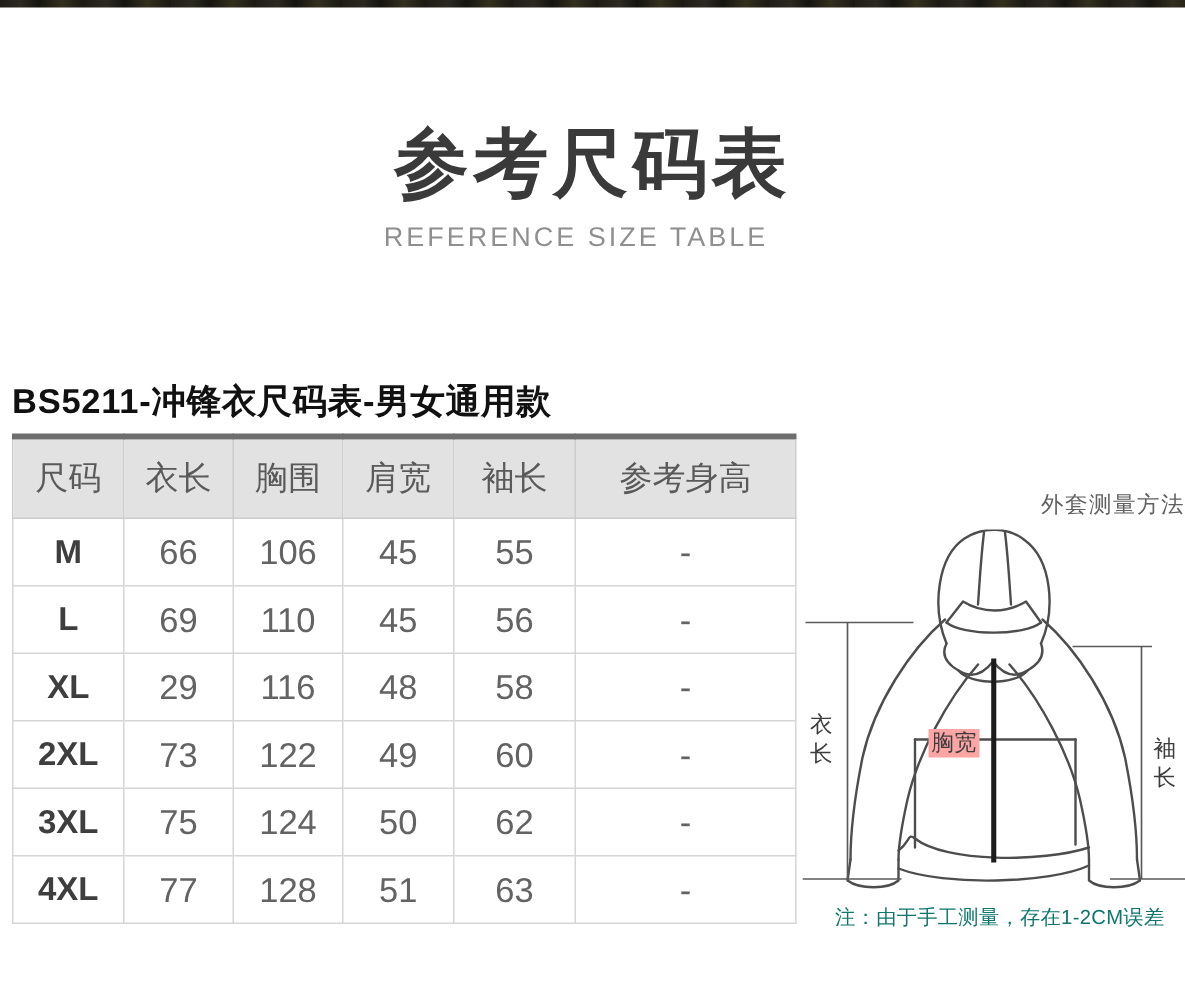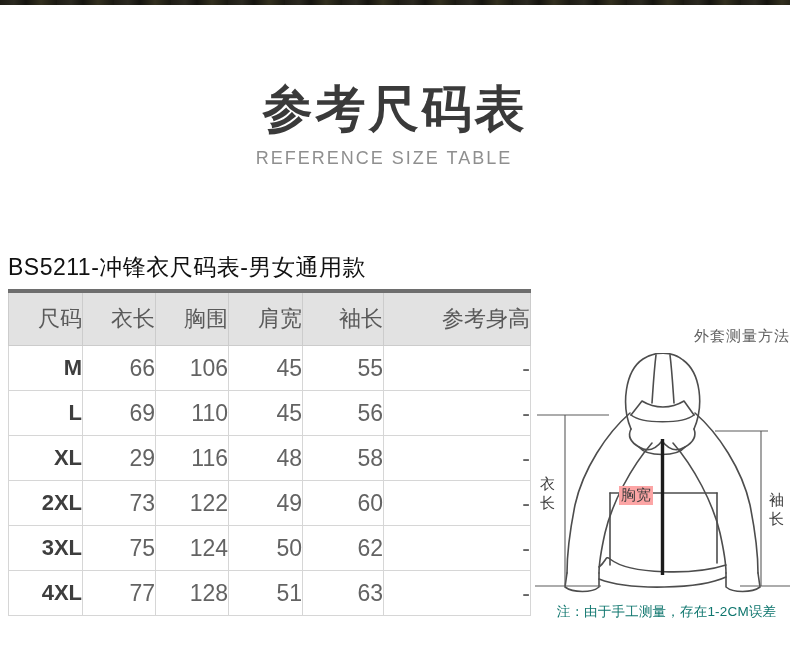--- a/index.html
+++ b/index.html
@@ -18,29 +18,29 @@
     position:absolute;left:0;top:82px;width:790px;
     text-align:center;font-size:50px;font-weight:bold;
     color:#3a3a3a;letter-spacing:3px;line-height:1.1;
   }
   .page-subtitle{
     position:absolute;left:0;top:148px;width:768px;
     text-align:center;font-size:18px;color:#8f8f8f;letter-spacing:2px;
   }
   .table-heading{
     position:absolute;left:8px;top:252px;width:520px;
-    font-size:23px;font-weight:normal;color:#111111;letter-spacing:0.5px;
+    font-size:23px;font-weight:bold;color:#111111;letter-spacing:0.5px;
   }
   .size-table{
     position:absolute;left:8px;top:289px;width:522px;
     border-collapse:collapse;table-layout:fixed;
     border-top:4px solid #6e6e6e;
   }
   .size-table th,.size-table td{
-    border:1px solid #d6d6d6;text-align:right;vertical-align:middle;
+    border:1px solid #d6d6d6;text-align:center;vertical-align:middle;
     padding:0;overflow:hidden;
   }
   .size-table thead th{
     height:52px;background:#e2e2e2;color:#5a5a5a;
     font-size:22px;font-weight:normal;border-color:#cccccc;
   }
   .size-table tbody td{height:44px;font-size:23px;color:#636363;}
   .size-table tbody td.size-cell{color:#3e3e3e;font-weight:bold;font-size:22px;}
   .measuring{
     position:absolute;left:535px;top:0;width:255px;height:671px;

